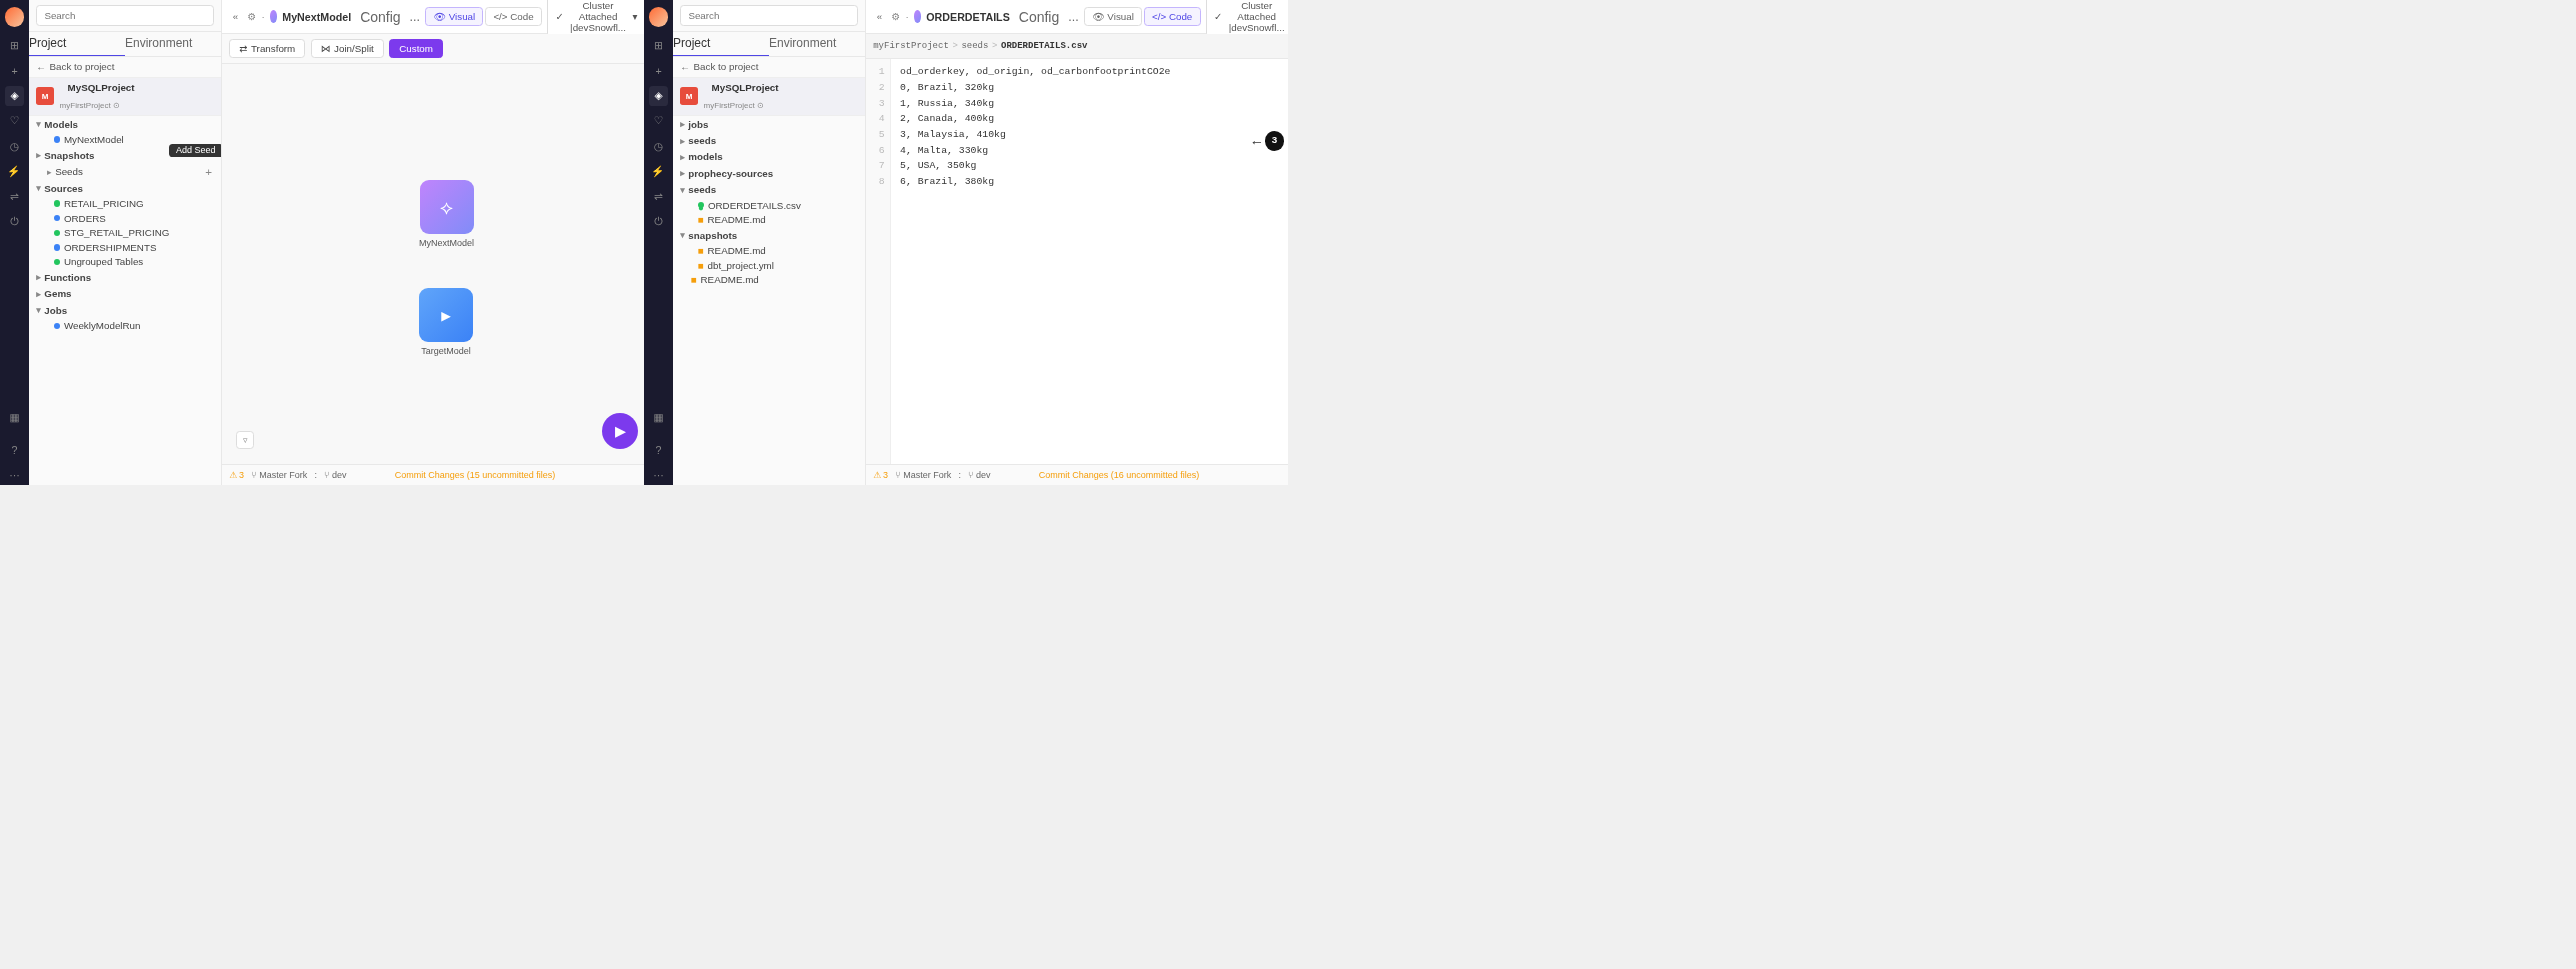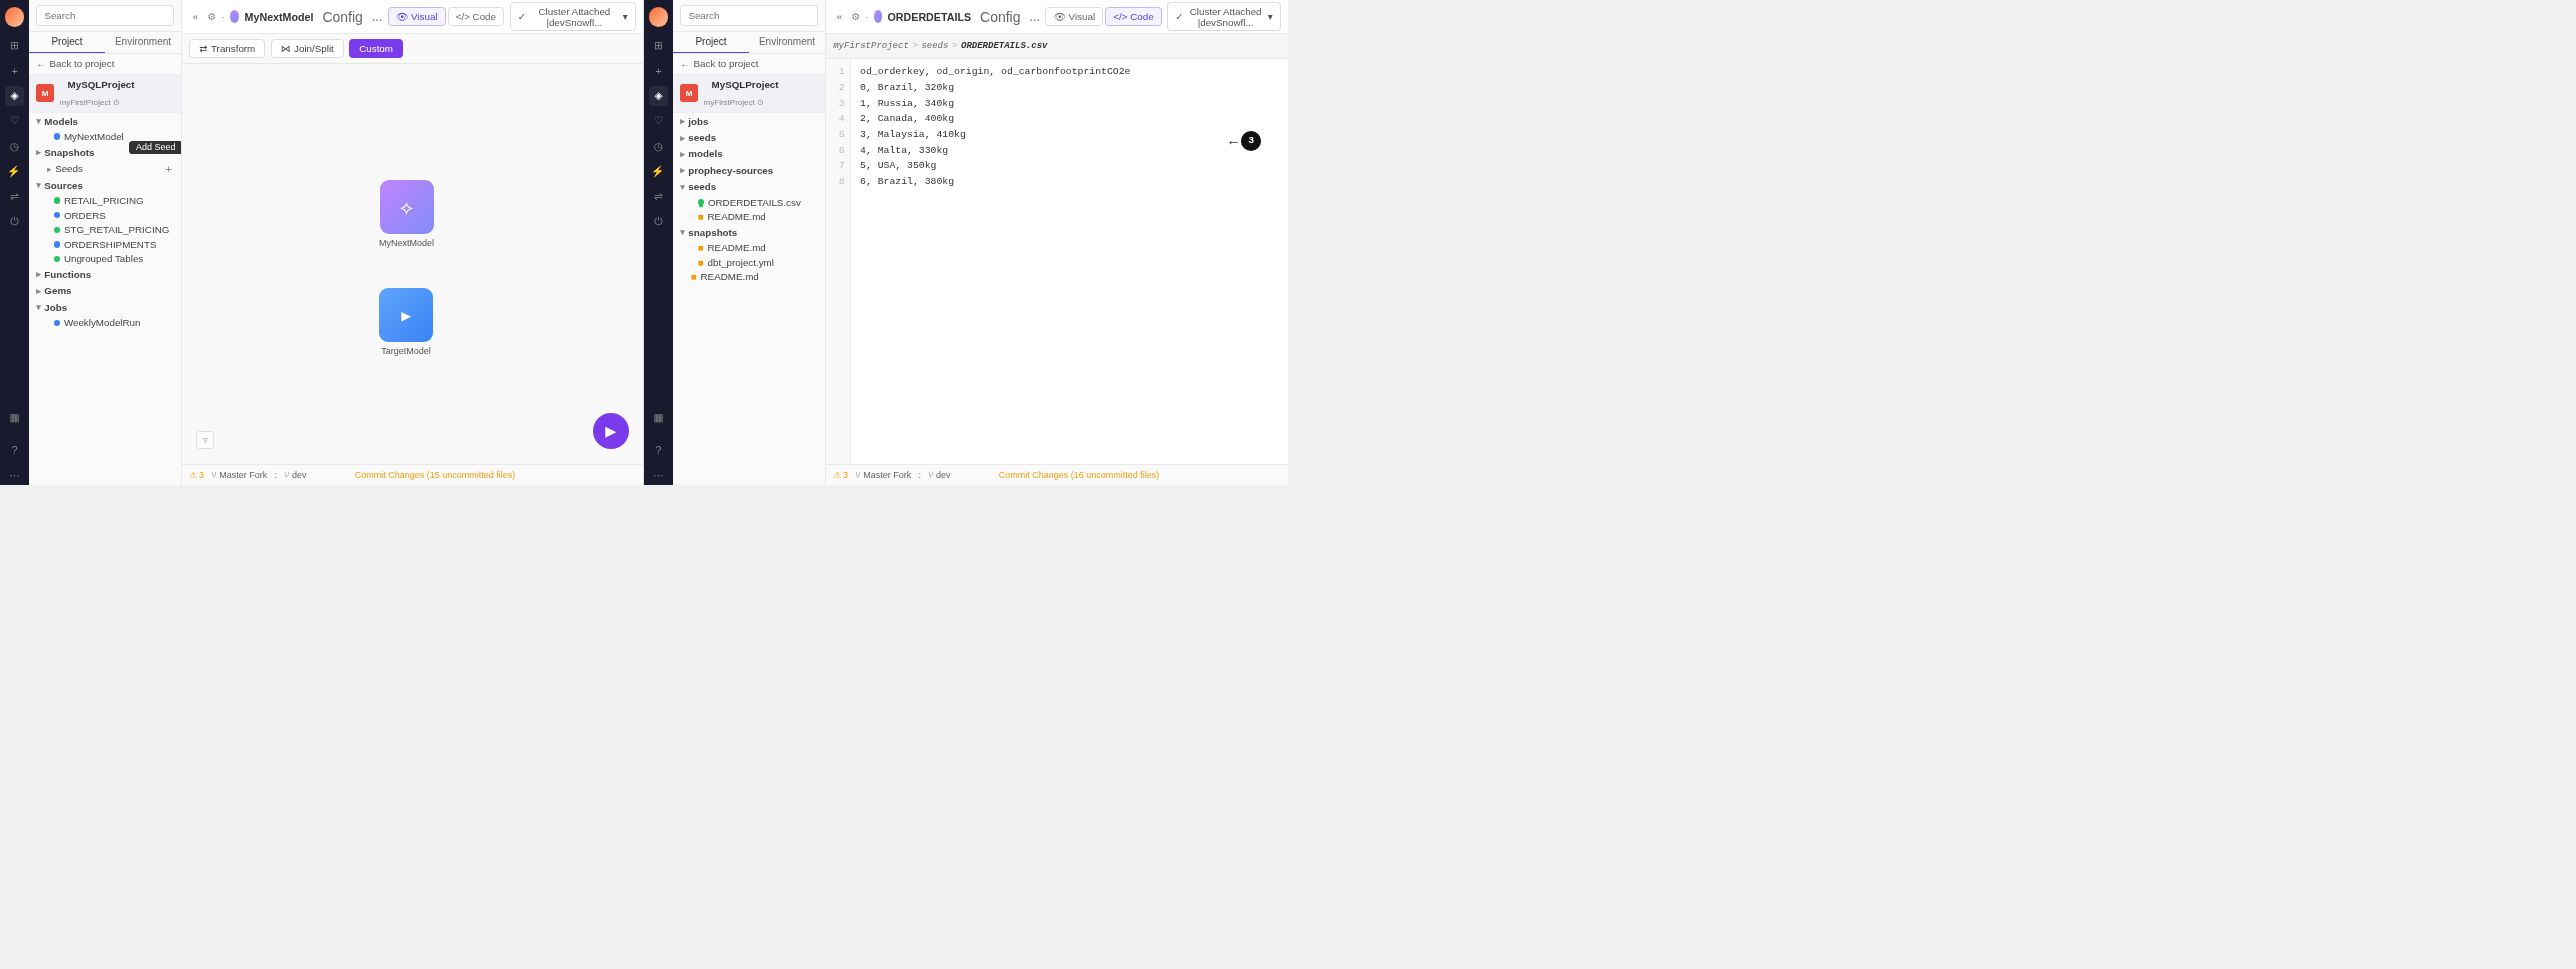--- a/index.html
+++ b/index.html
@@ -53,21 +53,21 @@
       border-radius: 3.6px;
     }
     .sidebar-icon.active { color: #fff; background: #2a2a3e; }
     .sidebar-icon-bottom {
       margin-top: auto;
       margin-bottom: 7.2px;
     }
 
     
     .file-sidebar {
-      width: 153px;
+      width: 193px;
       background: #fafafa;
       border-right: 0.9px solid #e8e8e8;
       display: flex;
       flex-direction: column;
       flex-shrink: 0;
     }
     .file-sidebar-header {
       padding: 5.4px 7.2px;
       border-bottom: 0.9px solid #e8e8e8;
     }
@@ -89,22 +89,22 @@
       padding: 1.8px 3.6px;
     }
     .project-env-tabs {
       display: flex;
       border-bottom: 0.9px solid #e8e8e8;
       background: #fafafa;
     }
     .proj-tab {
       flex: 1;
       padding: 4.5px 0;
-      text-align: center;
-      font-size: 10px;
+      text-align: left;
+      font-size: 12px;
       cursor: pointer;
       color: #666;
       border-bottom: 1.8px solid transparent;
     }
     .proj-tab.active {
       color: #333;
       border-bottom: 1.8px solid #4f46e5;
     }
     .back-to-project {
       display: flex;
@@ -420,21 +420,20 @@
     .code-editor-header {
       height: 25px;
       display: flex;
       align-items: center;
       padding: 0 7.2px;
       gap: 3.6px;
       background: #f5f5f5;
       border-bottom: 0.9px solid #e8e8e8;
       font-size: 9px;
       color: #666;
-      font-style: italic;
     }
     .breadcrumb-sep { color: #bbb; }
     .breadcrumb-item { cursor: pointer; }
     .breadcrumb-item.current { color: #333; font-weight: 600; }
 
     .code-body {
       flex: 1;
       display: flex;
       overflow: hidden;
     }

